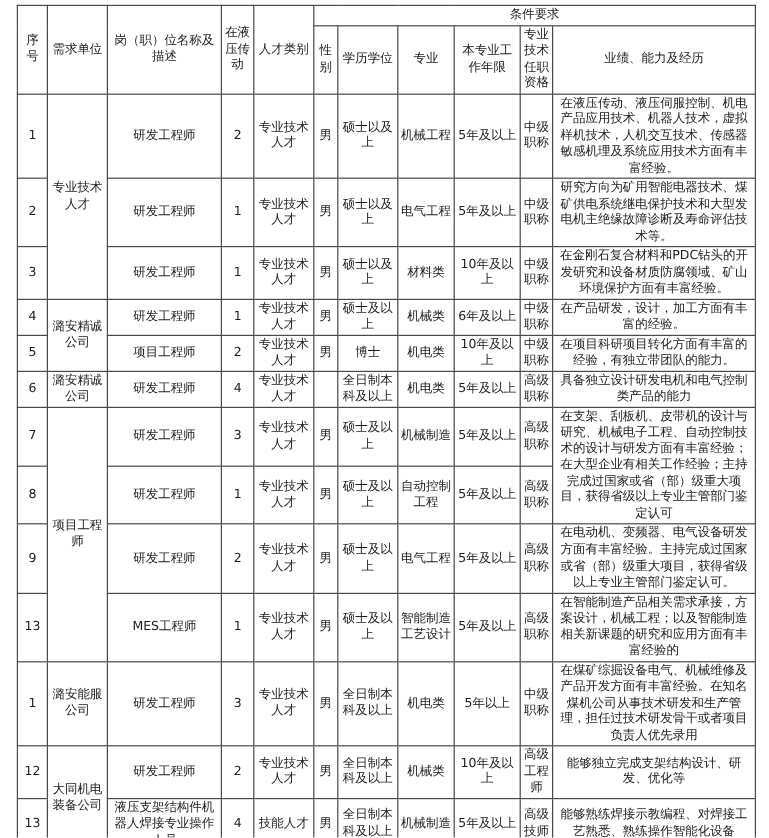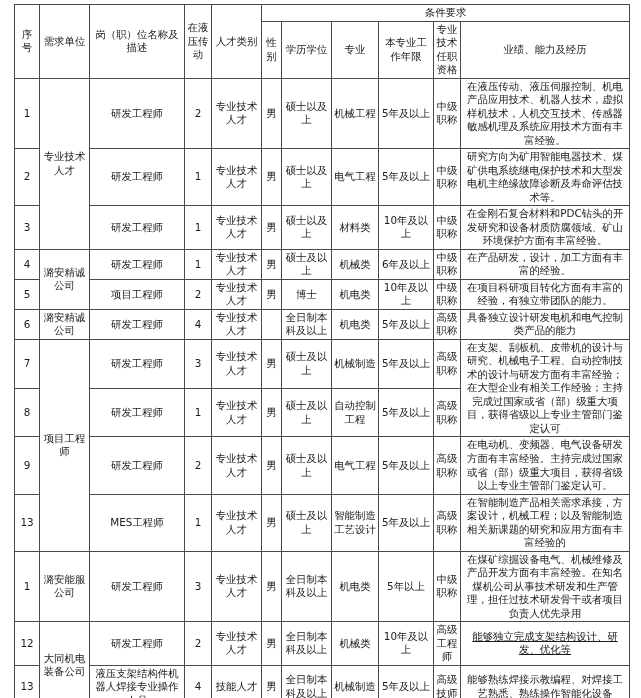--- a/index.html
+++ b/index.html
@@ -247,21 +247,21 @@
           <td class="num">12</td>
           <td rowspan="2">大同机电装备公司</td>
           <td>研发工程师</td>
           <td class="num">2</td>
           <td>专业技术人才</td>
           <td>男</td>
           <td>全日制本科及以上</td>
           <td>机械类</td>
           <td>10年及以上</td>
           <td>高级工程师</td>
-          <td class="desc mid" style=" text-decoration: underline;">能够独立完成支架结构设计、研发、优化等</td>
+          <td class="desc mid" style="">能够独立完成支架结构设计、研发、优化等</td>
         </tr>
         <tr>
           <td class="num">13</td>
           <td>液压支架结构件机器人焊接专业操作人员</td>
           <td class="num">4</td>
           <td>技能人才</td>
           <td>男</td>
           <td>全日制本科及以上</td>
           <td>机械制造</td>
           <td>5年及以上</td>

